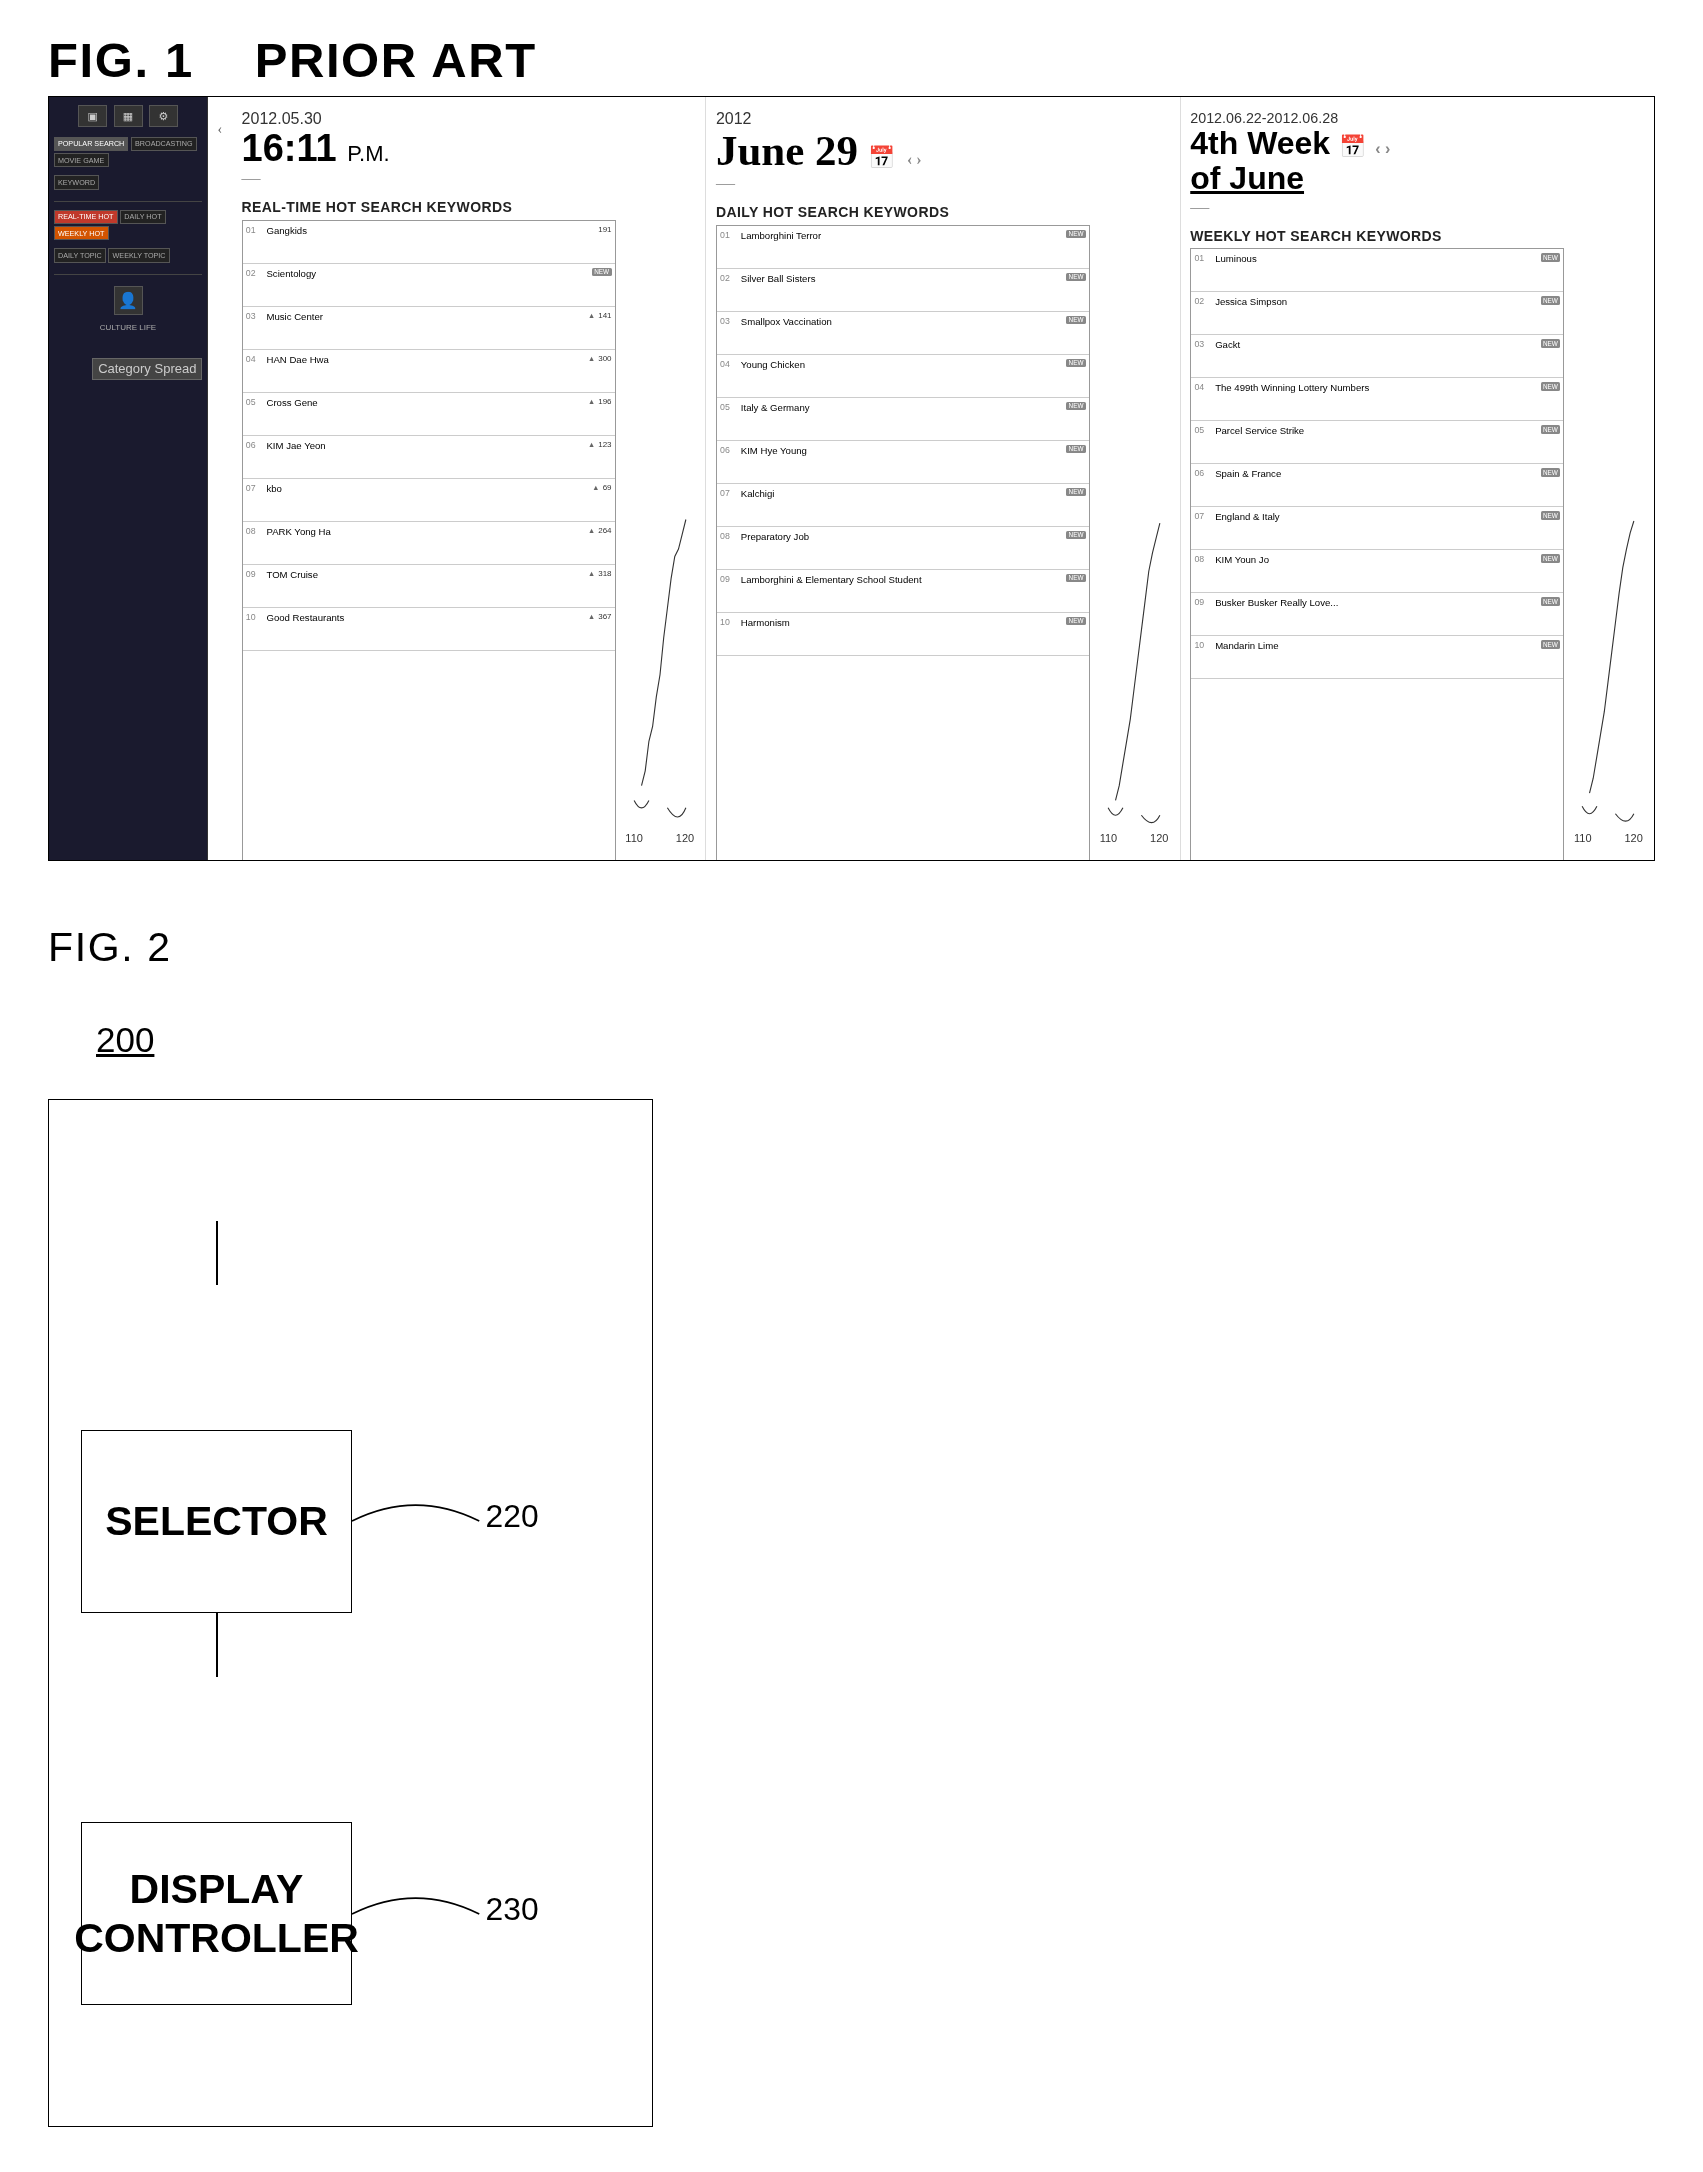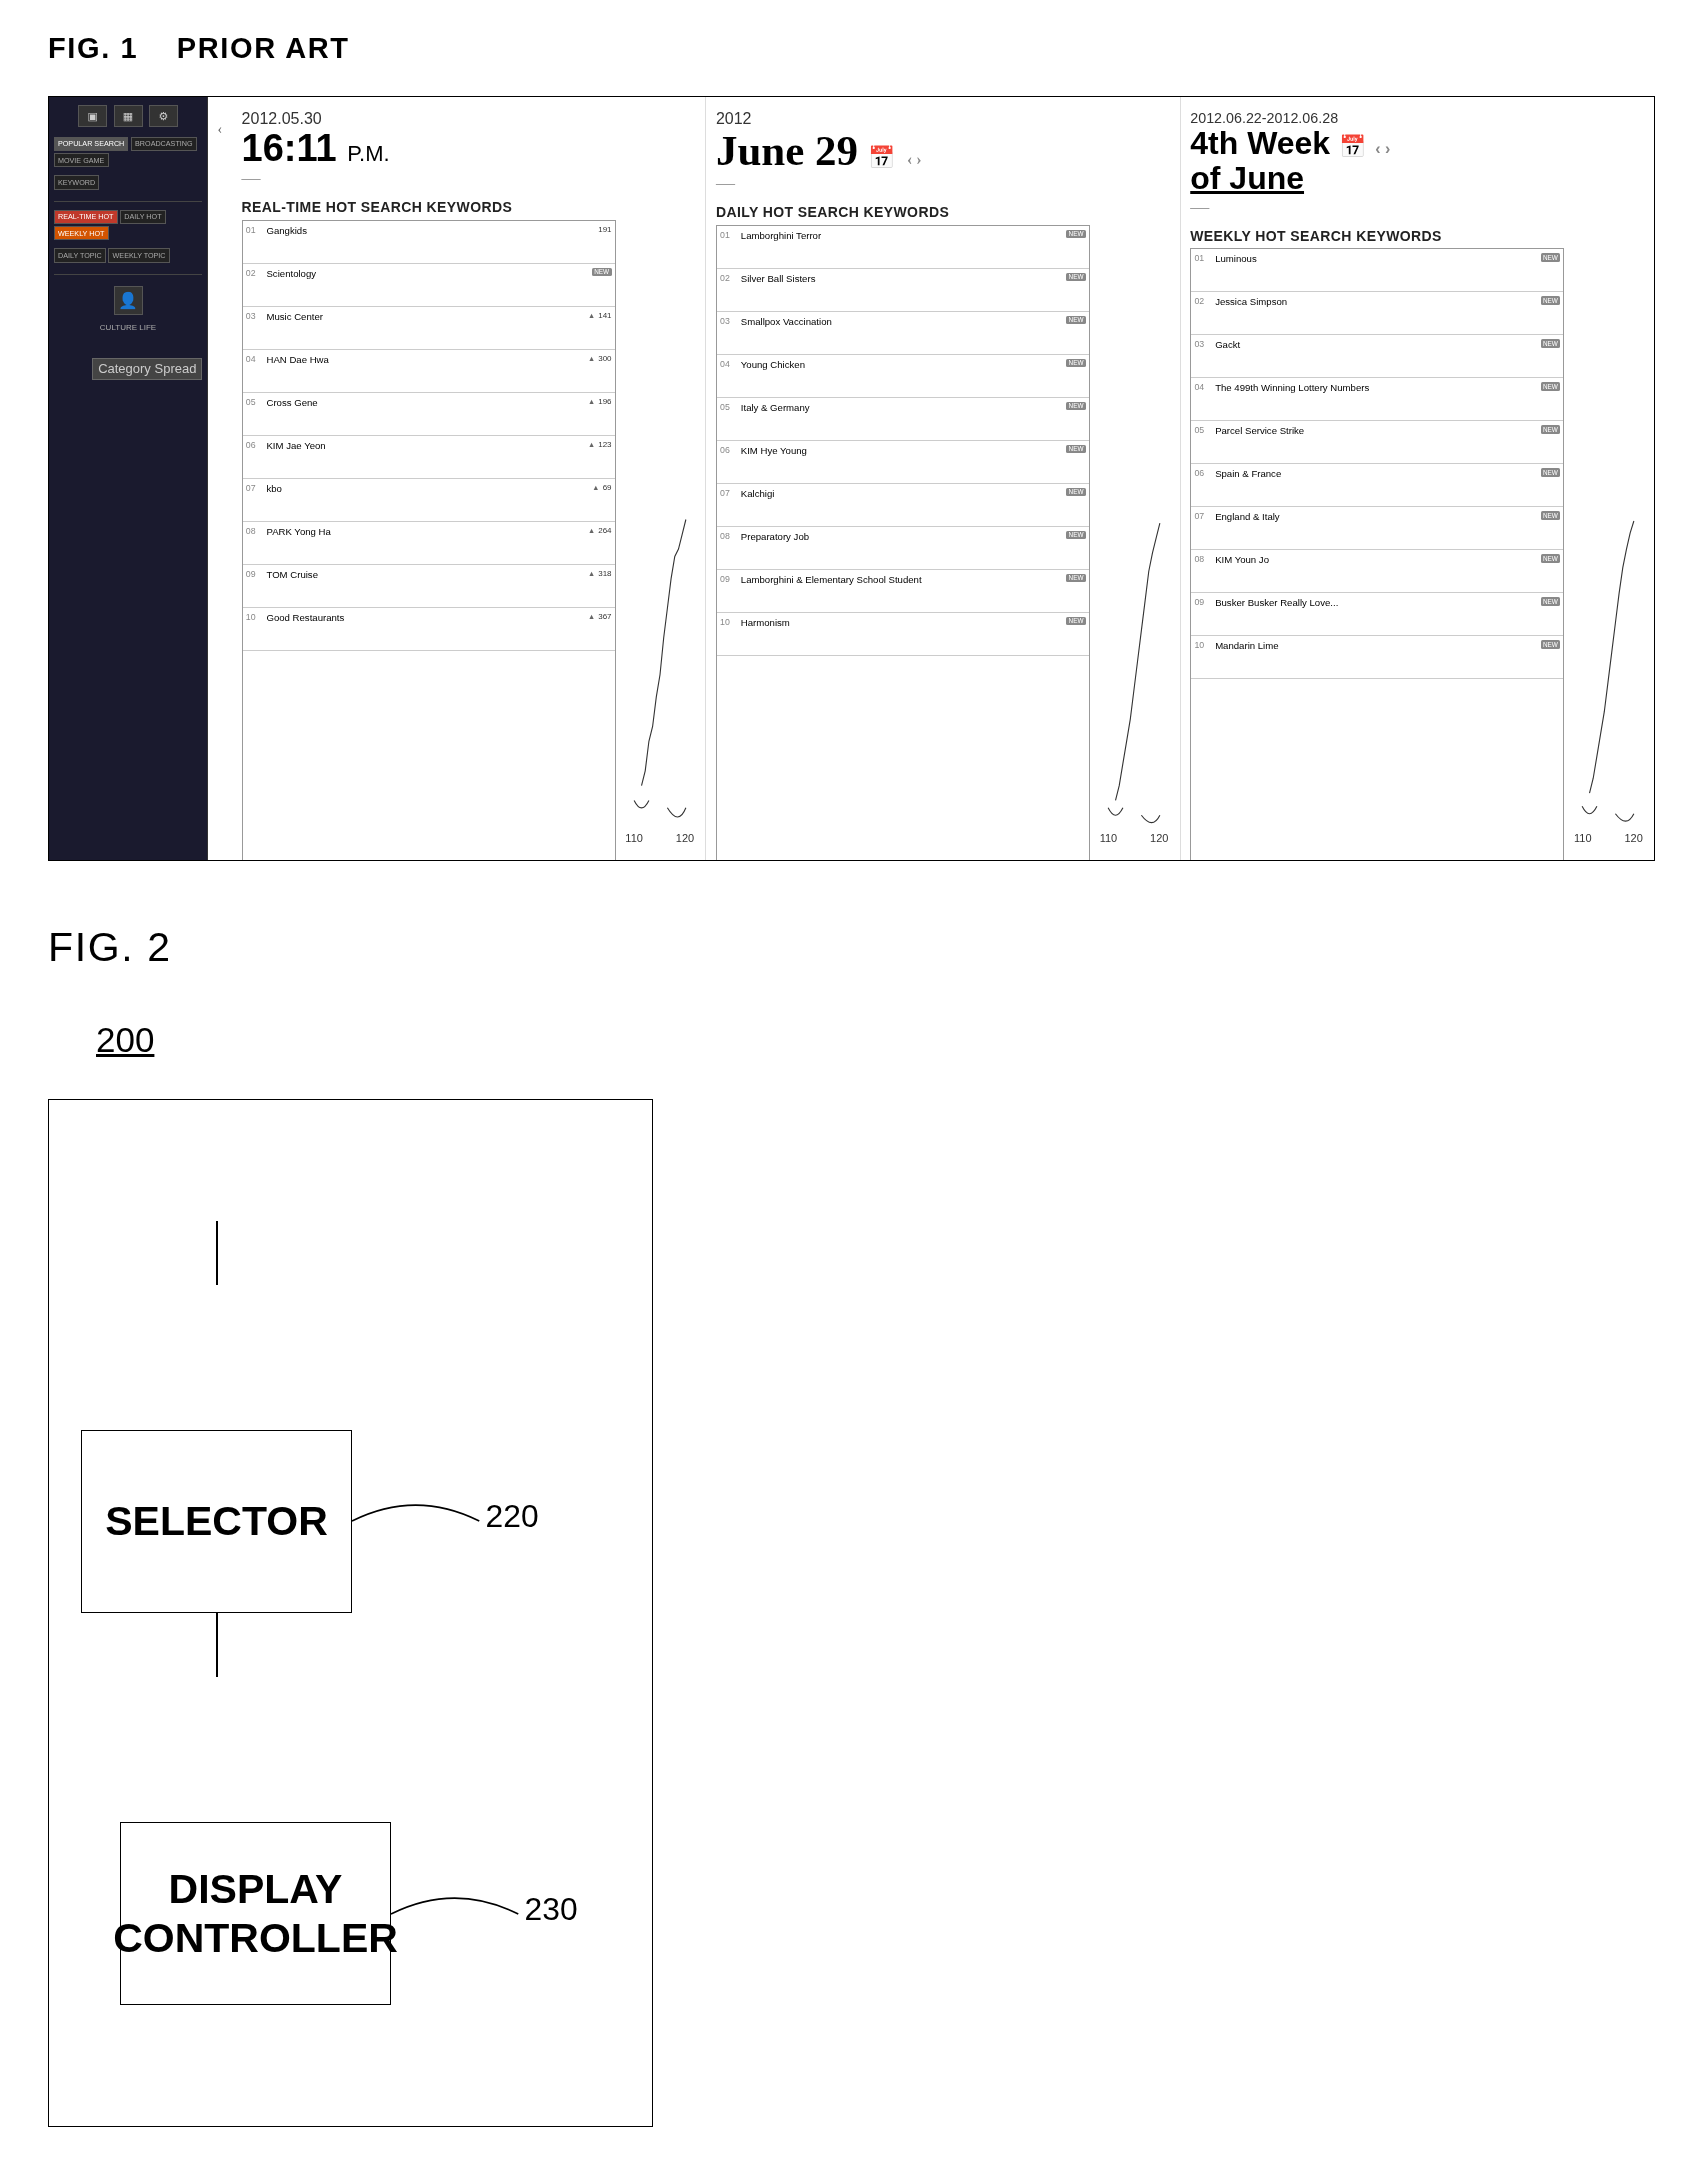--- a/index.html
+++ b/index.html
@@ -10,21 +10,21 @@
       min-height: 2172px;
       position: relative;
       overflow-x: hidden;
     }
 
     
     .fig-heading {
       position: absolute;
       top: 32px;
       left: 48px;
-      font-size: 29px;
+      font-size: 49px;
       font-family: Arial, sans-serif;
       font-weight: normal;
       letter-spacing: 1.6px;
     }
     .fig-heading span {
       font-weight: bold;
     }
 
     
     .fig1-area {
@@ -661,21 +661,21 @@
       <svg width="175" height="80" viewBox="0 0 220 100" style="overflow:visible;margin-left:0;">
         <path d="M 0,50 Q 80,10 160,50" stroke="#000" stroke-width="2" fill="none"></path>
         <text x="168" y="58" font-size="40" font-family="Arial, sans-serif">220</text>
       </svg>
     </div>
 
     <div style="width:1.6px;height:64px;background:#000;margin-left:135px;"></div>
   </div>
 
   <div style="display:flex;flex-direction:column;align-items:flex-start;width:100%;">
-    <div style="display:flex;flex-direction:row;align-items:center;width:100%;position:relative;margin-left:39px;">
+    <div style="display:flex;flex-direction:row;align-items:center;width:100%;position:relative;">
       <div class="fig2-block">
         <span class="fig2-block-text" style="white-space:pre-line;">DISPLAY
 CONTROLLER</span>
       </div>
       <svg width="175" height="80" viewBox="0 0 220 100" style="overflow:visible;margin-left:0;">
         <path d="M 0,50 Q 80,10 160,50" stroke="#000" stroke-width="2" fill="none"></path>
         <text x="168" y="58" font-size="40" font-family="Arial, sans-serif">230</text>
       </svg>
     </div>
   </div>

